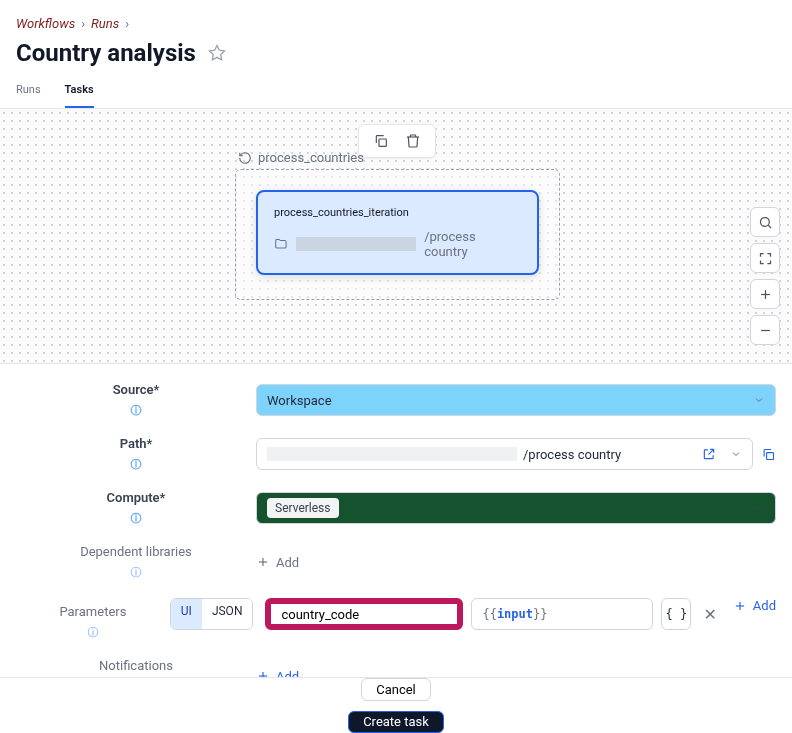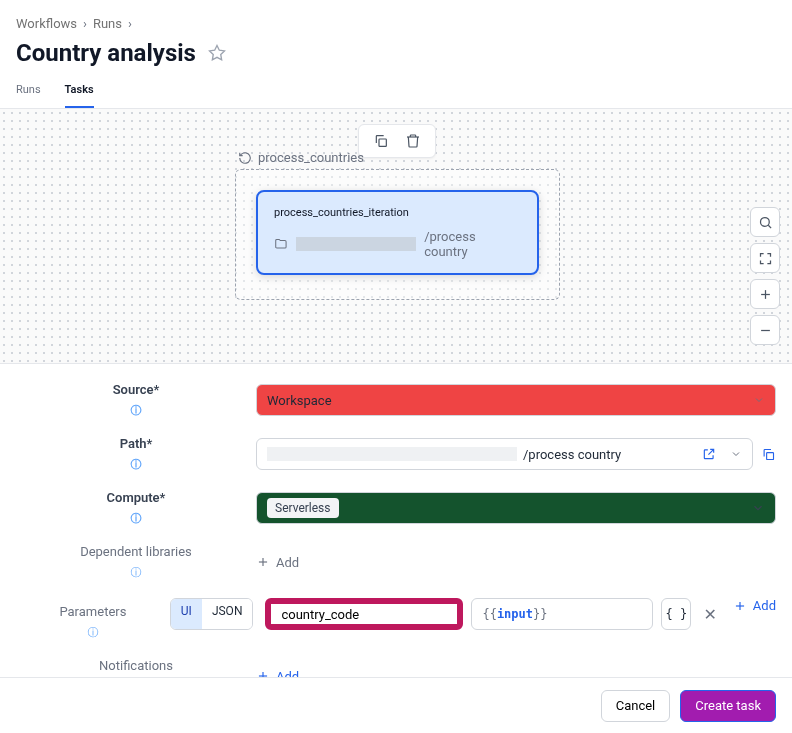--- a/index.html
+++ b/index.html
@@ -1,21 +1,21 @@
 <!DOCTYPE html>
 <html><head>
 <meta charset="utf-8">
 <style>
 * { box-sizing: border-box; margin: 0; padding: 0; }
 body { font-family: -apple-system, BlinkMacSystemFont, "Segoe UI", Roboto, sans-serif; font-size: 13px; color: #1f2937; width: 792px; height: 733px; overflow: hidden; position: relative; background: #fff; }
 
 
 .header { padding: 16px 16px 0 16px; }
 .breadcrumb { display: flex; align-items: center; gap: 6px; font-size: 13px; color: #2563eb; margin-bottom: 8px; }
-.breadcrumb a { color: #737373; text-decoration: none; }
+.breadcrumb a { color: #7f1d1d; text-decoration: none; font-style: italic; }
 .breadcrumb .chev { color: #6b7280; }
 .title-row { display: flex; align-items: center; gap: 12px; }
 .page-title { font-size: 24px; font-weight: 700; color: #111827; }
 .star-icon { color: #9ca3af; cursor: pointer; }
 
 
 .tabs { display: flex; gap: 24px; padding: 16px 16px 0 16px; border-bottom: 1px solid #e5e7eb; }
 .tab { padding-bottom: 10px; font-size: 11px; color: #6b7280; cursor: pointer; border-bottom: 2px solid transparent; }
 .tab.active { color: #111827; font-weight: 600; border-bottom-color: #2563eb; }
 
@@ -35,21 +35,21 @@
 .ctrl-btn { width: 30px; height: 30px; background: #fff; border: 1px solid #d1d5db; border-radius: 6px; display: flex; align-items: center; justify-content: center; cursor: pointer; color: #4b5563; }
 
 
 .form { padding: 18px 16px 0 16px; }
 .form-row { display: flex; align-items: center; margin-bottom: 18px; min-height: 32px; }
 .form-label { width: 240px; display: flex; align-items: center; gap: 6px; font-size: 13px; color: #374151; font-weight: 600; flex-direction: column; }
 .form-label.secondary { color: #6b7280; font-weight: 400; }
 .form-control { flex: 1; display: flex; align-items: center; gap: 8px; }
 .info-icon { color: #60a5fa; font-size: 11px; }
 
-.select-box { flex: 1; height: 32px; border: 1px solid #d1d5db; border-radius: 6px; padding: 0 10px; display: flex; align-items: center; justify-content: space-between; background: #ef4444; cursor: pointer; }
+.select-box { flex: 1; height: 32px; border: 1px solid #d1d5db; border-radius: 6px; padding: 0 10px; display: flex; align-items: center; justify-content: space-between; background: #7dd3fc; cursor: pointer; }
 .path-box { flex: 1; height: 32px; border: 1px solid #d1d5db; border-radius: 6px; padding: 0 10px; display: flex; align-items: center; background: #fff; gap: 6px; }
 .path-box .redacted { width: 250px; height: 14px; background: #eff1f3; }
 .path-box .open-icon { color: #2563eb; margin-left: auto; cursor: pointer; }
 .path-box .chev-d { color: #6b7280; margin-left: 8px; }
 .copy-icon { color: #2563eb; cursor: pointer; }
 
 .compute-box { flex: 1; height: 32px; border: 1px solid #d1d5db; border-radius: 6px; padding: 0 10px; display: flex; align-items: center; justify-content: space-between; background: #14532d; cursor: pointer; }
 .pill { background: #f3f4f6; padding: 3px 8px; border-radius: 4px; font-size: 12px; color: #374151; }
 
 .add-link { display: flex; align-items: center; gap: 6px; color: #2563eb; cursor: pointer; font-size: 13px; }
@@ -61,23 +61,23 @@
 
 .param-row { display: flex; gap: 8px; align-items: center; }
 .param-input { flex: 1; height: 32px; border: 6px solid #be185d; border-radius: 6px; padding: 0 10px; font-size: 13px; font-family: inherit; }
 .param-value { width: 182px; height: 32px; border: 1px solid #d1d5db; border-radius: 6px; padding: 0 10px; display: flex; align-items: center; font-family: ui-monospace, Menlo, monospace; font-size: 12px; }
 .param-value .brace { color: #6b7280; }
 .param-value .kw { color: #2563eb; font-weight: 700; }
 .brace-btn { width: 30px; height: 32px; border: 1px solid #d1d5db; border-radius: 6px; display: flex; align-items: center; justify-content: center; cursor: pointer; font-family: ui-monospace, monospace; font-size: 12px; }
 .x-btn { cursor: pointer; color: #6b7280; padding: 0 4px; font-size: 16px; }
 
 
-.footer { position: absolute; bottom: 0; left: 0; right: 0; height: 56px; border-top: 1px solid #e5e7eb; display: flex; align-items: center; justify-content: flex-end; gap: 10px; padding: 0 16px; background: #fff; }
+.footer { position: absolute; bottom: 0; left: 0; right: 0; height: 56px; border-top: 1px solid #e5e7eb; display: flex; align-items: center; justify-content: flex-end; gap: 10px; padding: 0 16px; background: #fff; flex-direction: column; }
 .btn { height: 32px; padding: 0 14px; border-radius: 6px; border: 1px solid #d1d5db; background: #fff; cursor: pointer; font-size: 13px; font-family: inherit; }
-.btn.primary { background: #a21caf; border-color: #2563eb; color: #fff; }
+.btn.primary { background: #0f172a; border-color: #2563eb; color: #fff; }
 
 svg { display: block; }
 </style>
 </head>
 <body>
 
 <div class="header">
   <div class="breadcrumb">
     <a href="#">Workflows</a>
     <span class="chev">›</span>

